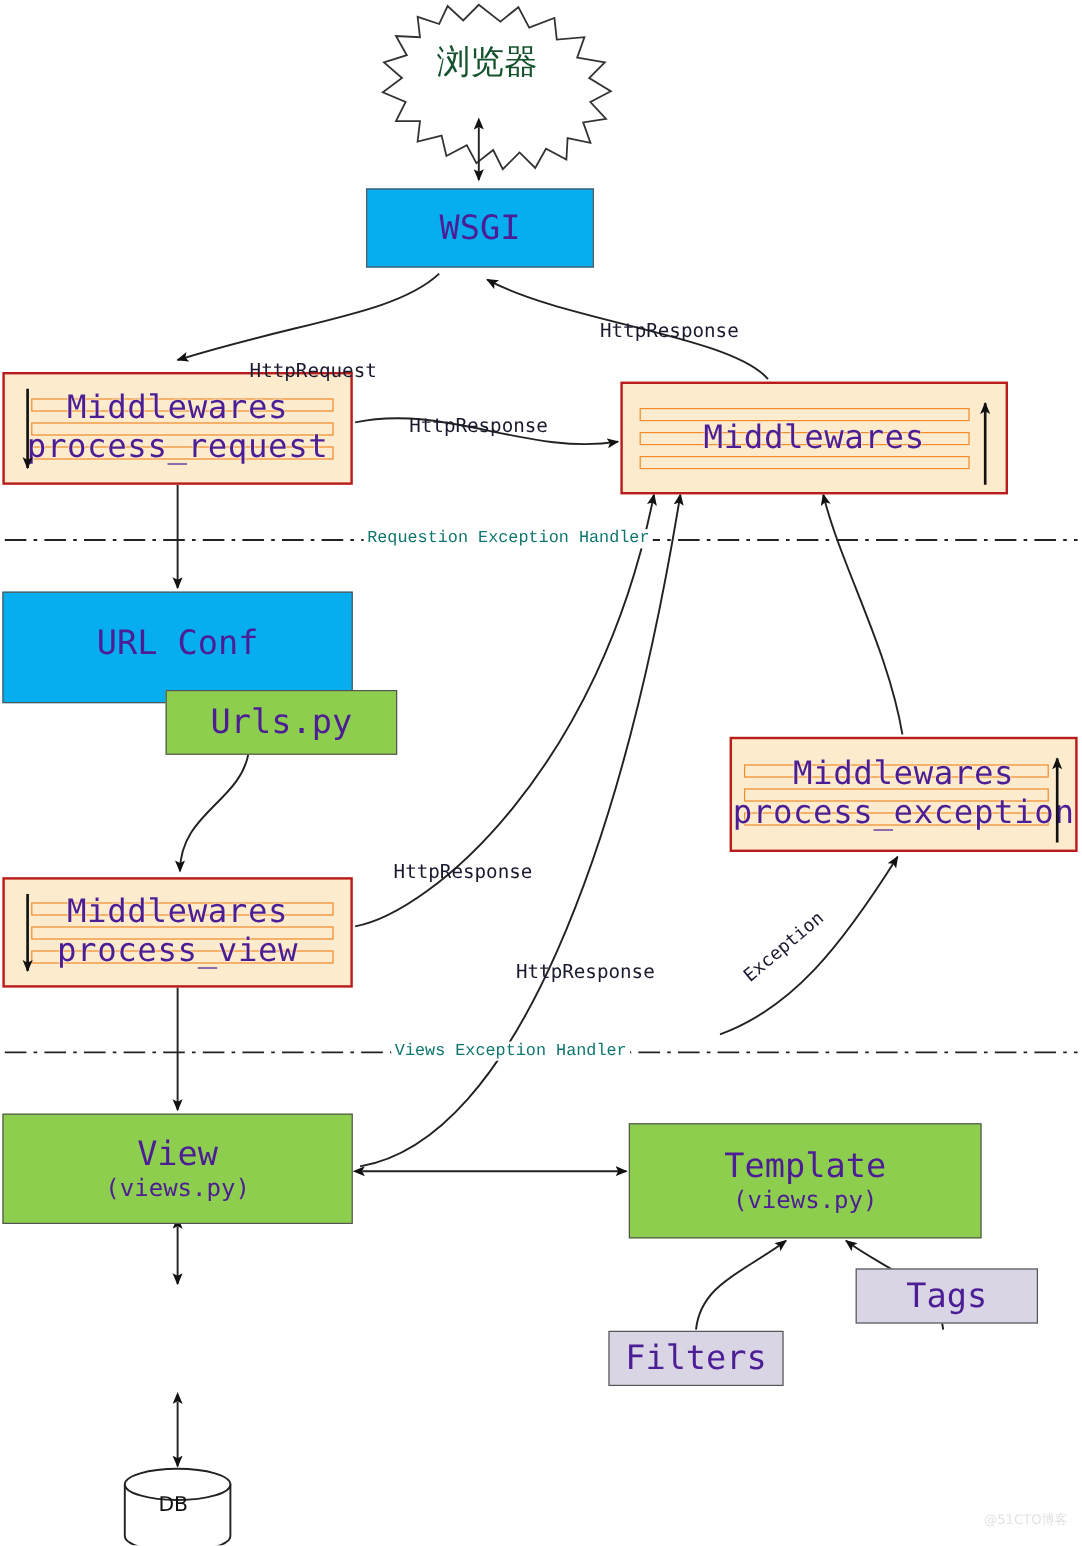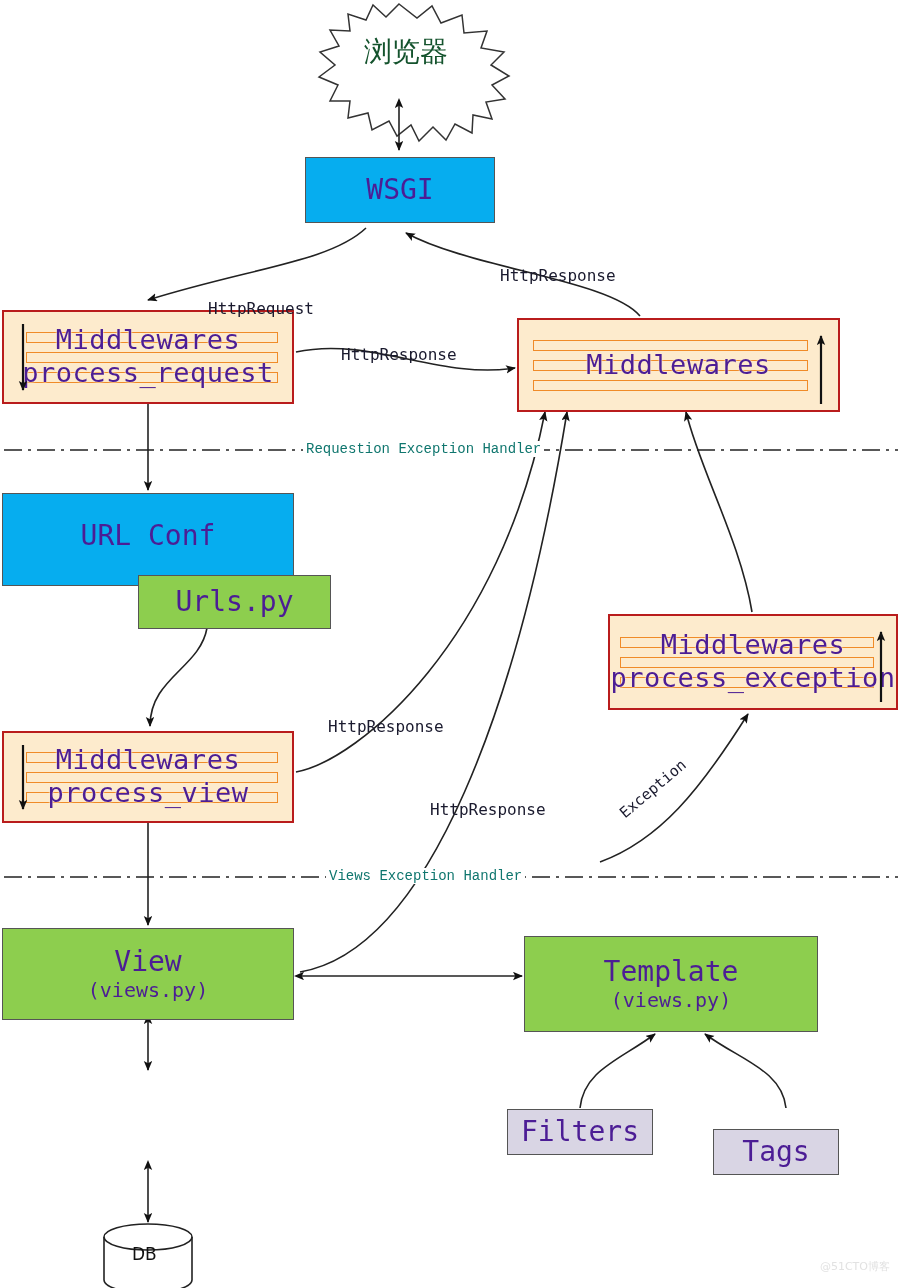--- a/index.html
+++ b/index.html
@@ -288,21 +288,21 @@
 
   <div class="node green" style="left:524px;top:936px;width:294px;height:96px;">
     <div class="n-title">Template</div>
     <div class="n-sub">(views.py)</div>
   </div>
 
   <div class="node lav" style="left:507px;top:1109px;width:146px;height:46px;">
     <div class="n-title">Filters</div>
   </div>
 
-  <div class="node lav" style="left:713px;top:1129px;width:126px;height:46px;">
+  <div class="node lav" style="left:713px;top:1057px;width:152px;height:46px;">
     <div class="n-title">Tags</div>
   </div>
 
   <div class="db-text" style="left:132px;top:1244px;">DB</div>
 
   <div class="label" style="left:208px;top:258px;margin-top:41px;">HttpRequest</div>
 
   <div class="label" style="left:500px;top:266px;">HttpResponse</div>
 
   <div class="label" style="left:341px;top:345px;">HttpResponse</div>

